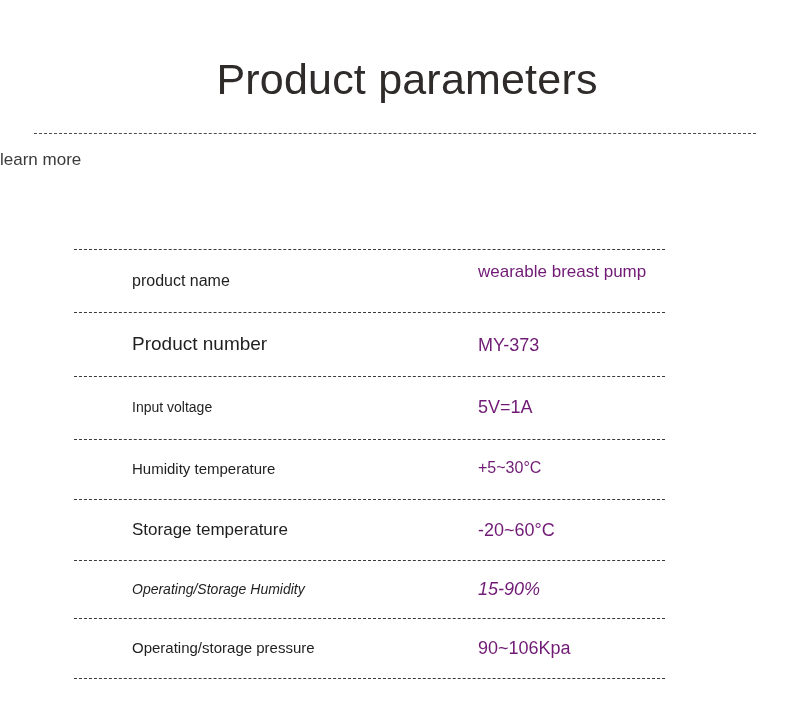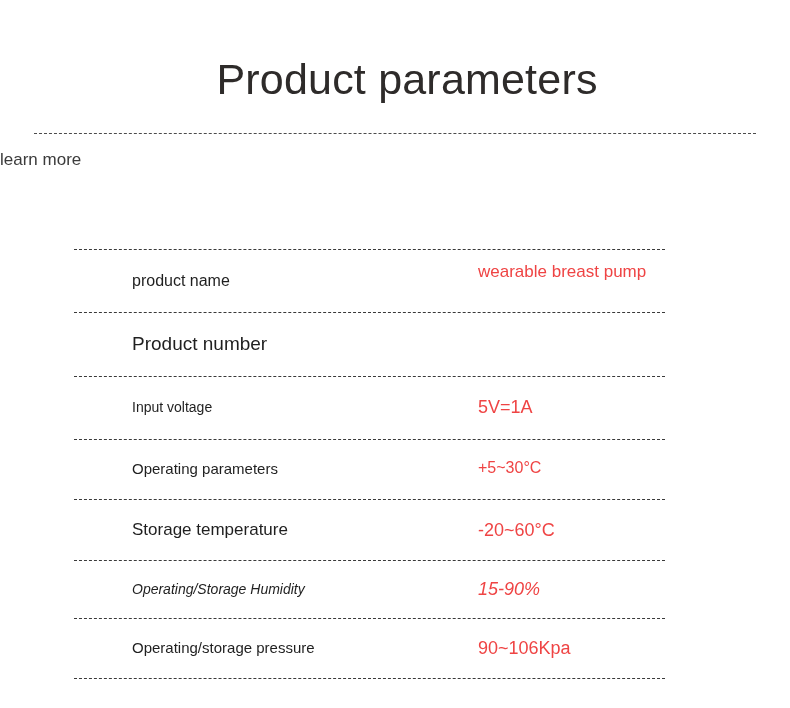--- a/index.html
+++ b/index.html
@@ -77,21 +77,21 @@
     left: 58px;
     color: #1f1f1f;
     white-space: nowrap;
     line-height: 1.25;
   }
 
   .spec-value {
     position: absolute;
     left: 404px;
     width: 185px;
-    color: #ef4444;
+    color: #701a75;
     line-height: 1.18;
   }
 
   
   .row-0 { height: 62px; }
   .row-0 .spec-label { font-size: 16px; top: 21px; }
   .row-0 .spec-value { font-size: 17px; top: 12px; }
 
   .row-1 { height: 63px; }
   .row-1 .spec-label { font-size: 19px; top: 19px; }
@@ -132,33 +132,34 @@
 
   <div class="spec-row row-0">
     <span class="spec-label">product name</span>
     <span class="spec-value">wearable breast pump</span>
   </div>
 
   <div class="table-divider"></div>
 
   <div class="spec-row row-1">
     <span class="spec-label">Product number</span>
+    <span class="spec-value">MY-373</span>
   </div>
 
   <div class="table-divider"></div>
 
   <div class="spec-row row-2">
     <span class="spec-label">Input voltage</span>
     <span class="spec-value">5V=1A</span>
   </div>
 
   <div class="table-divider"></div>
 
   <div class="spec-row row-3">
-    <span class="spec-label">Operating parameters</span>
+    <span class="spec-label">Humidity temperature</span>
     <span class="spec-value">+5~30°C</span>
   </div>
 
   <div class="table-divider"></div>
 
   <div class="spec-row row-4">
     <span class="spec-label">Storage temperature</span>
     <span class="spec-value">-20~60°C</span>
   </div>
 

